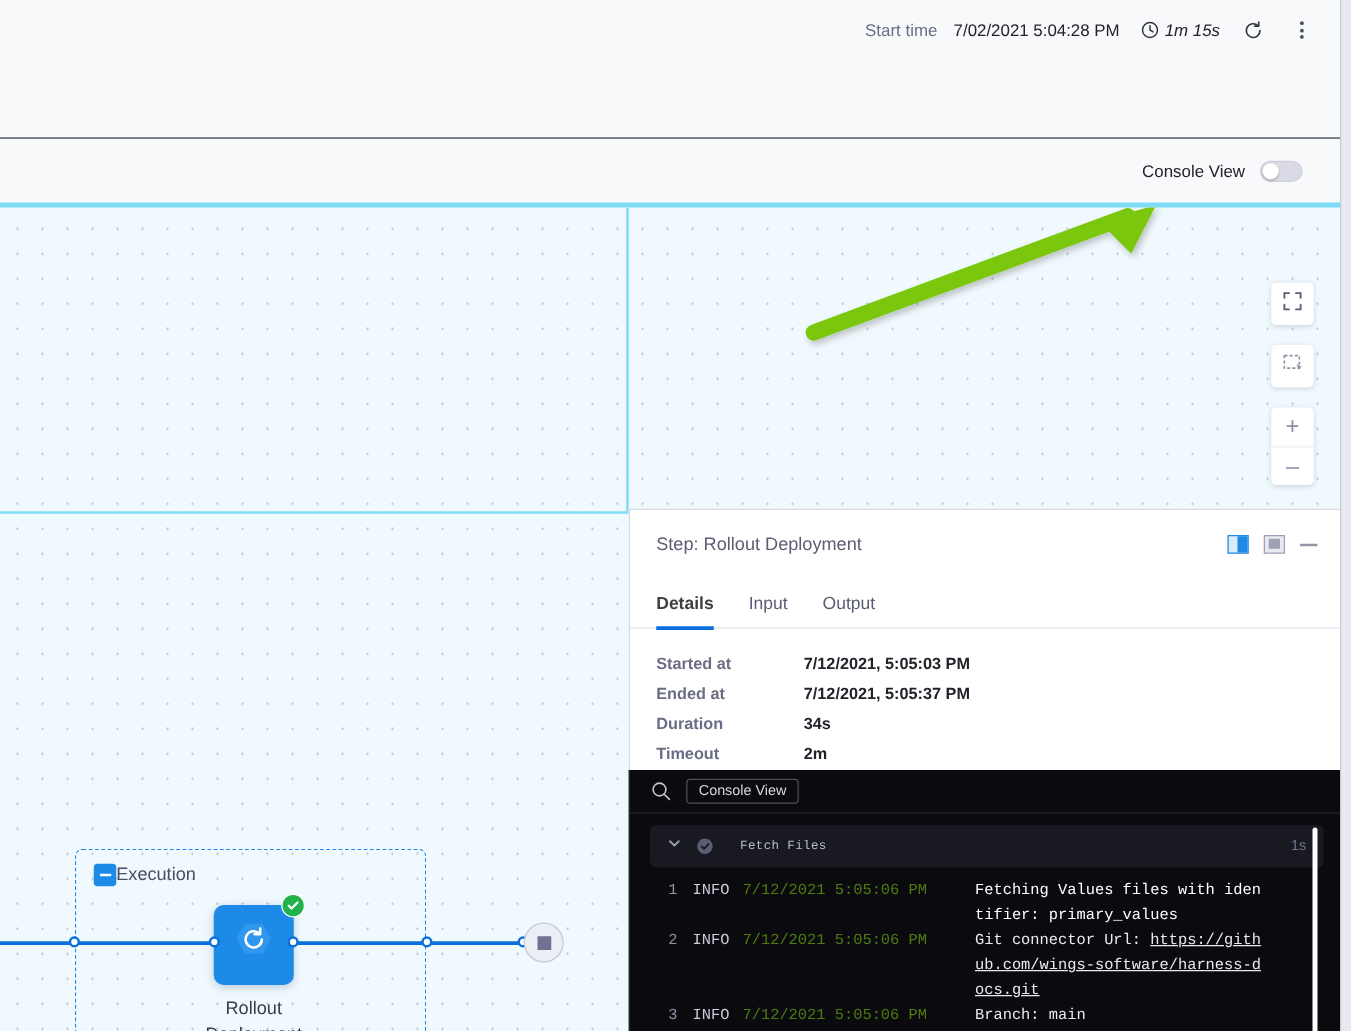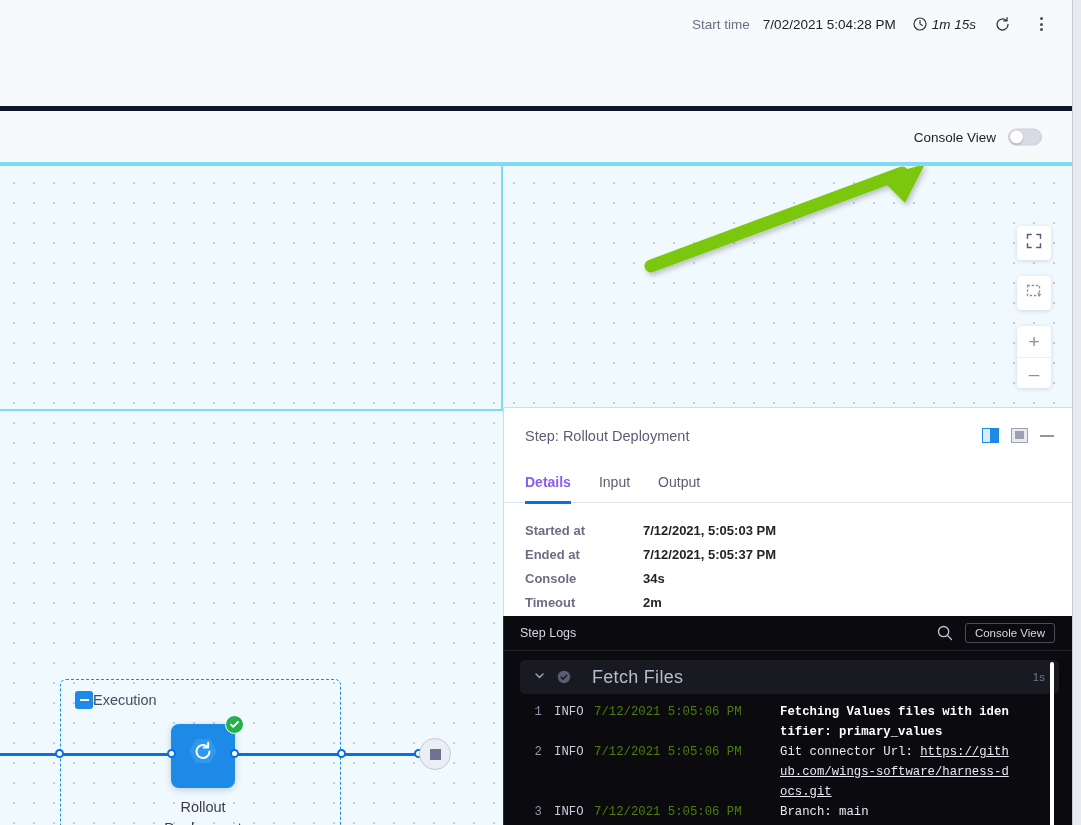--- a/index.html
+++ b/index.html
@@ -10,21 +10,21 @@
     font-family: "Liberation Sans", sans-serif;
     background: #fafbfc;
     color: #22222a;
   }
   #app { position: relative; width: 1081px; height: 825px; }
 
   
   .top-header {
     position: absolute; left: 0; top: 0; width: 1072px; height: 111px;
     background: #f8f9fb;
-    border-bottom: 5px solid #0f172a;
+    border-bottom: 1px solid #0f172a;
   }
   .header-meta {
     position: absolute; right: 18px; top: 10px;
     display: flex; align-items: center; gap: 13px;
     height: 28px;
   }
   .start-label { font-size: 13.5px; color: #6b6d85; }
   .start-value { font-size: 13.5px; color: #22222a; font-weight: 400; }
   .dur-group { display: flex; align-items: center; gap: 5px; margin-left: 4px; font-style: italic; }
   .dur-text { font-size: 13.5px; color: #22222a; }
@@ -175,21 +175,21 @@
   .dp-tabs {
     display: flex; gap: 0; padding: 0 21px; flex: none;
     border-bottom: 1px solid #e2e5ec; height: 40px;
   }
   .dp-tab {
     font-size: 14px; color: #5b5d73; cursor: pointer;
     padding: 0 14px; height: 40px; line-height: 38px;
     position: relative;
   }
   .dp-tab:first-child { padding-left: 0; }
-  .dp-tab.active { color: #8b5cf6; font-weight: 600; }
+  .dp-tab.active { color: #404040; font-weight: 600; }
   .dp-tab.active::after {
     content: ""; position: absolute; left: 0; right: 14px; bottom: -1px;
     height: 3px; background: #0b70dd;
   }
   .dp-tab:first-child.active::after { left: 0; right: 14px; }
 
   .dp-body { padding: 20px 21px 0 21px; flex: none; }
   .dtable { border-collapse: collapse; }
   .dtable td { font-size: 13px; padding: 0 0 9px 0; vertical-align: top; }
   .dt-key { color: #6b6d85; font-weight: 700; width: 118px; }
@@ -213,32 +213,32 @@
   }
   .log-section {
     margin: 9px 13px 0 16px; background: #191922;
     border-radius: 5px; height: 34px;
     display: flex; align-items: center; gap: 0; padding: 0 14px 0 13px;
     cursor: pointer;
   }
   .chev { width: 14px; color: #9a9cb0; margin-right: 10px; }
   .sec-check { width: 14px; height: 14px; margin-right: 21px; }
   .sec-name {
-    font-family: Liberation Sans, sans-serif; font-size: 18px;
+    font-family: Liberation Mono, monospace; font-size: 10px;
     color: #b9bbcd; flex: 1; letter-spacing: .3px;
   }
   .sec-time { font-size: 11.5px; color: #70728a; }
 
   .log-lines { margin-top: 8px; padding-left: 16px; }
   .log-row { display: flex; font-family: "Liberation Mono", monospace; font-size: 12.3px; line-height: 20px; }
   .lr-num { width: 22px; text-align: right; color: #8f91a6; flex: none; }
   .lr-lvl { width: 52px; padding-left: 12px; color: #c9cbdb; flex: none; }
   .lr-time { width: 186px; color: #4d7c0f; flex: none; }
   .lr-msg { width: 232px; color: #e8e9f2; word-break: break-all; }
-  .lr-msg.bold { font-weight: 700; color: #ffffff; }
+  .lr-msg.bold { font-weight: 400; color: #ffffff; }
   .lr-link { color: #e8e9f2; text-decoration: underline; word-break: break-all; }
   .logs-scrollbar {
     position: absolute; right: 18px; top: 46px; width: 4px; height: 175px;
     background: #ffffff; border-radius: 2px; cursor: pointer;
   }
 
   
   .right-rail {
     position: absolute; left: 1072px; top: 0; width: 9px; height: 825px;
     background: #e8eaf0; border-left: 1px solid #c9ccd6;
@@ -397,35 +397,34 @@
         <tbody>
             <tr>
           <td class="dt-key">Started at</td>
           <td class="dt-val">7/12/2021, 5:05:03 PM</td>
         </tr>
         <tr>
           <td class="dt-key">Ended at</td>
           <td class="dt-val">7/12/2021, 5:05:37 PM</td>
         </tr>
         <tr>
-          <td class="dt-key">Console</td>
+          <td class="dt-key">Duration</td>
           <td class="dt-val">34s</td>
         </tr>
         <tr>
           <td class="dt-key">Timeout</td>
           <td class="dt-val">2m</td>
         </tr>
       </tbody>
         </table>
     </div>
   </div>
 
   <div class="logs">
     <div class="logs-bar">
-      <span class="logs-title">Step Logs</span>
       <span class="logs-search">
         <svg width="18" height="18" viewBox="0 0 18 18">
             <circle cx="7.6" cy="7.6" r="5.1" fill="none" stroke="#c3c5d4" stroke-width="1.3"></circle>
             <path d="M11.4 11.4l4.1 4.1" stroke="#c3c5d4" stroke-width="1.3" stroke-linecap="round"></path>
           </svg>
       </span>
       <span class="logs-cv-btn">Console View</span>
     </div>
 
     <div class="log-section">

